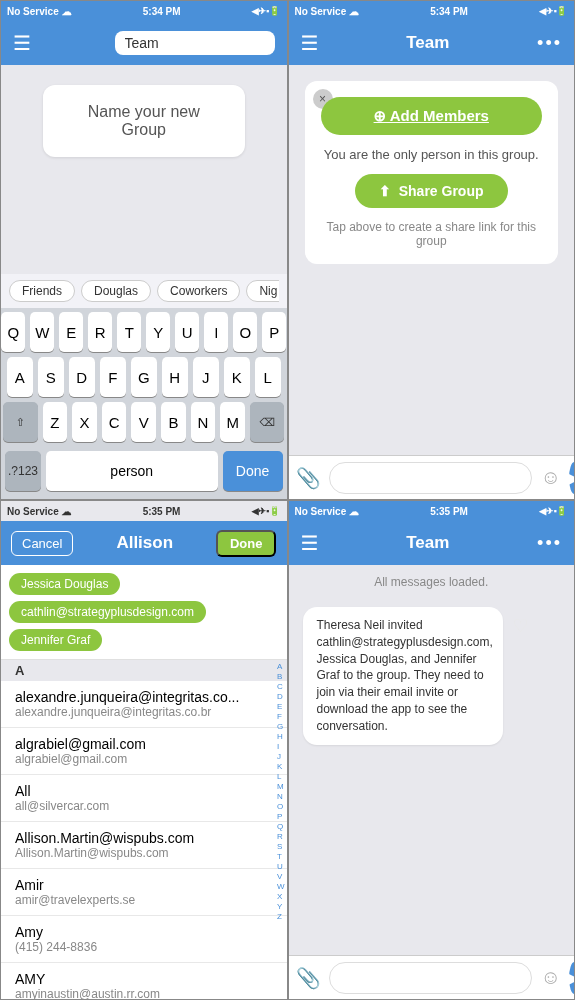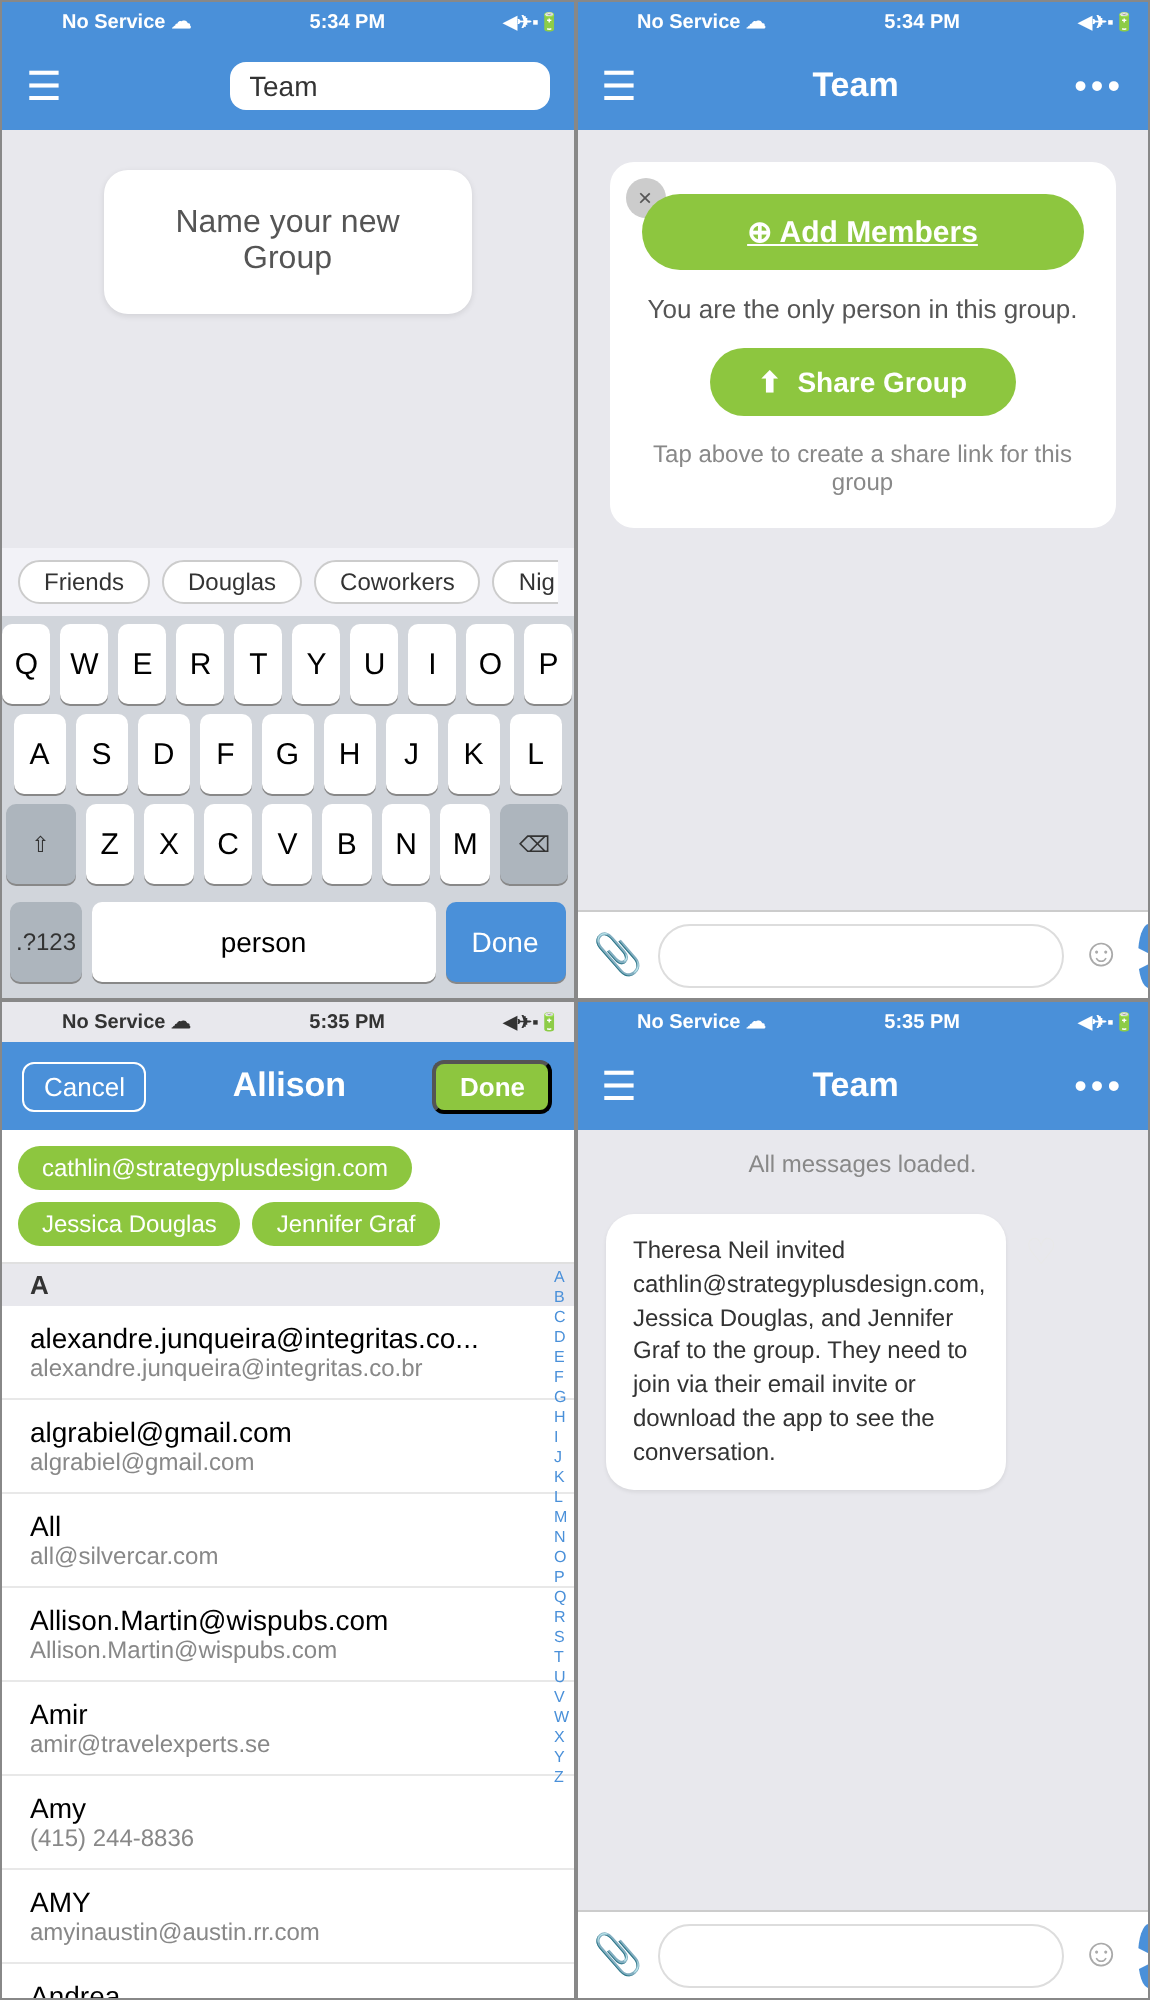--- a/index.html
+++ b/index.html
@@ -35,21 +35,21 @@
       height: 20px;
       display: flex;
       align-items: center;
       justify-content: space-between;
       padding: 0 6px;
       font-size: 10px;
       color: white;
       font-weight: 600;
     }
 
-    .status-left { display: flex; align-items: center; gap: 3px; margin-left: 24px; }
+    .status-left { display: flex; align-items: flex-start; gap: 3px; }
     .status-center { font-size: 10px; font-weight: 700; }
     .status-right { display: flex; align-items: center; gap: 2px; font-size: 9px; }
 
     
     .nav-bar {
       background: #4a90d9;
       height: 44px;
       display: flex;
       align-items: center;
       justify-content: space-between;
@@ -87,21 +87,21 @@
     }
     .group-name-bubble {
       background: white;
       border-radius: 12px;
       padding: 18px 30px;
       font-size: 16px;
       color: #555;
       text-align: center;
       box-shadow: 0 1px 3px rgba(0,0,0,0.1);
       margin-bottom: 12px;
-      width: 184px;
+      width: 202px;
     }
     .suggestions-bar {
       width: 100%;
       padding: 6px 8px;
       font-size: 11px;
       color: #555;
     }
     .suggestions-label { margin-bottom: 4px; }
     .suggestions-chips {
       display: flex;
@@ -543,22 +543,22 @@
         </div>
     </div>
 
     <div class="contacts-nav">
       <button class="nav-cancel-btn">Cancel</button>
       <span style="color:white; font-size:17px; font-weight:600;">Allison</span>
       <button class="nav-done-btn">Done</button>
     </div>
 
     <div class="selected-chips">
+      <div class="selected-chip">Jessica Douglas</div>
       <div class="selected-chip">cathlin@strategyplusdesign.com</div>
-      <div class="selected-chip">Jessica Douglas</div>
       <div class="selected-chip">Jennifer Graf</div>
     </div>
 
     <div class="contact-list">
       <div class="contact-section-header">A</div>
       <div class="contact-item">
         <div class="contact-name">alexandre.junqueira@integritas.co...</div>
         <div class="contact-sub">alexandre.junqueira@integritas.co.br</div>
       </div>
       <div class="contact-item">

